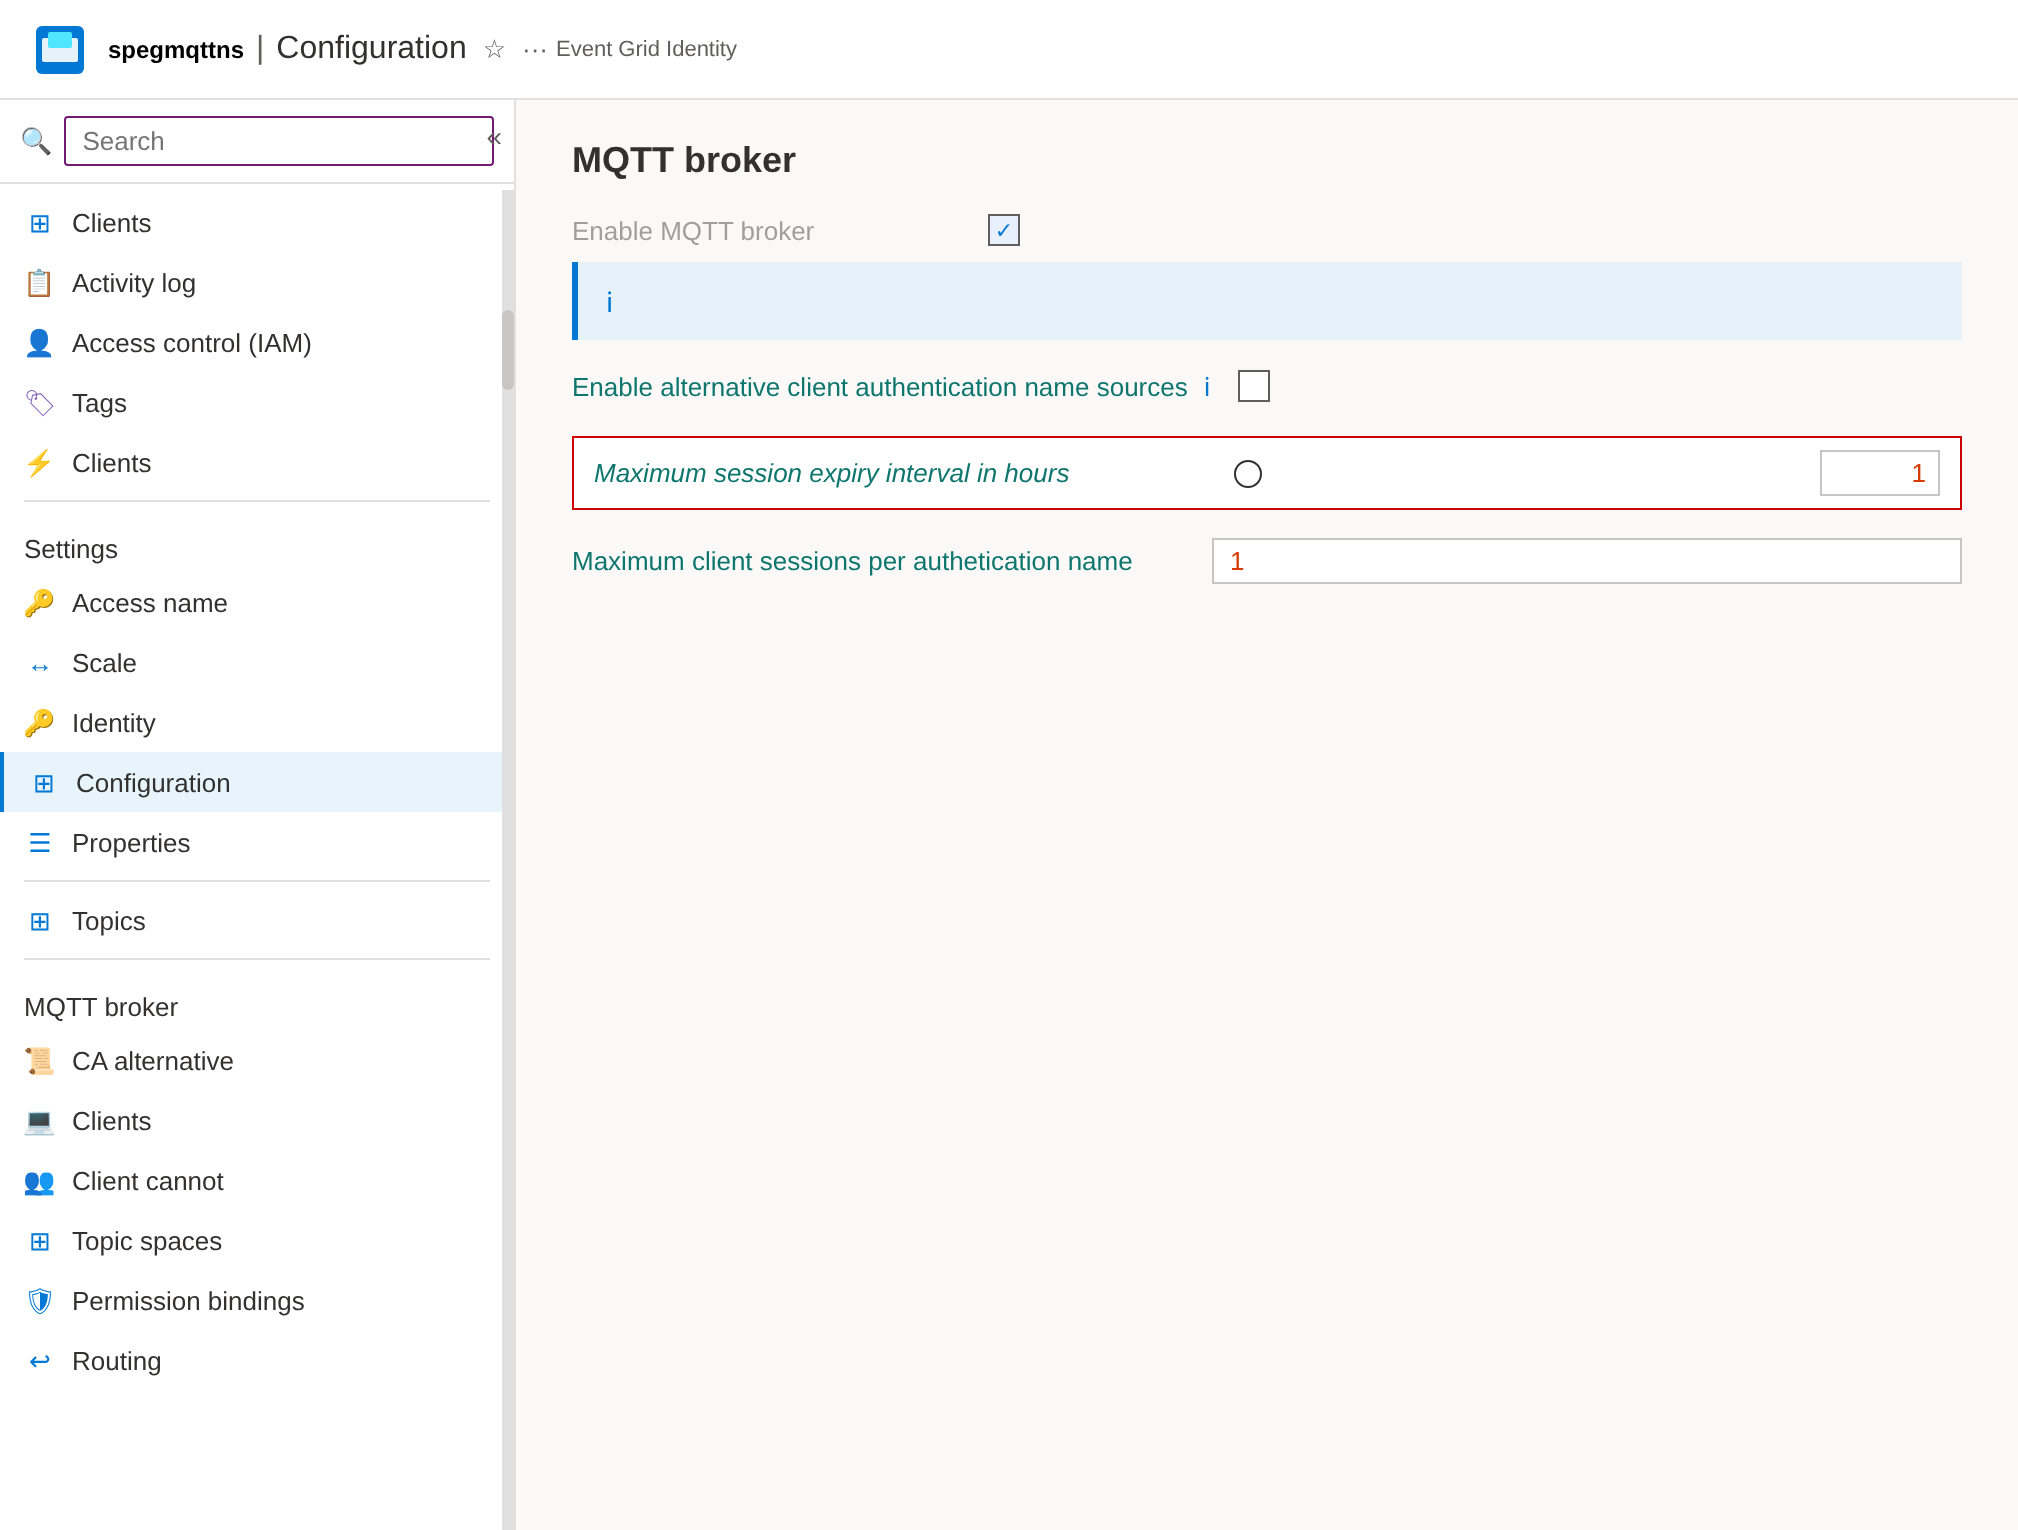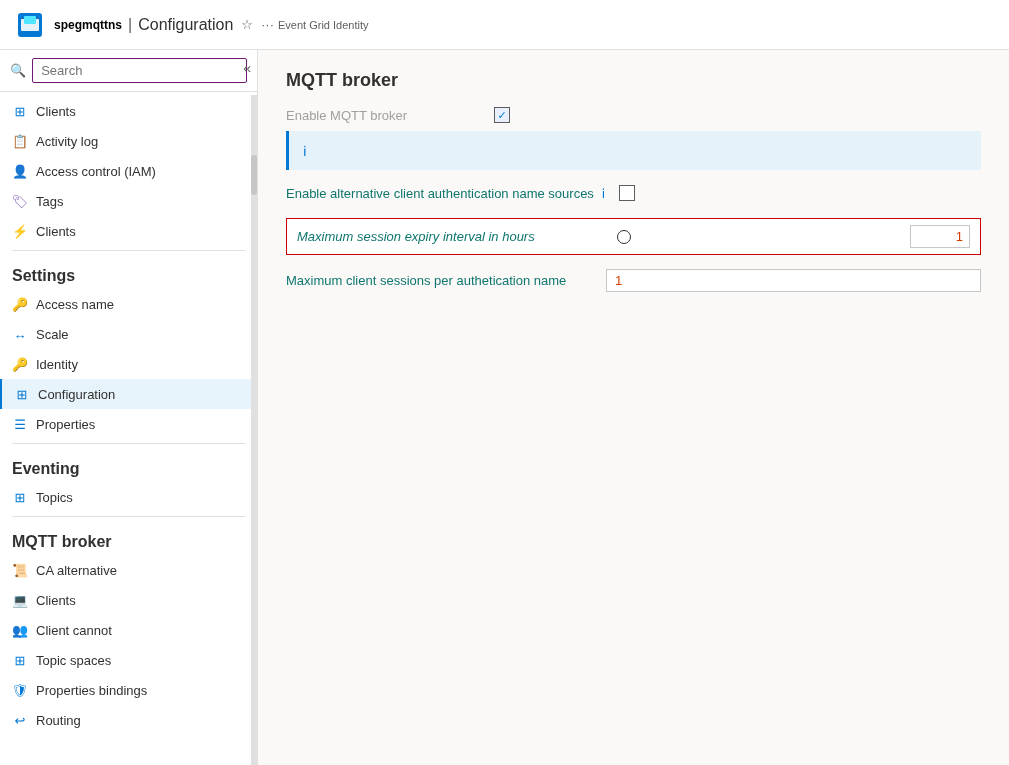--- a/index.html
+++ b/index.html
@@ -119,22 +119,22 @@
       color: #323130;
       gap: 8px;
       text-decoration: none;
     }
     .nav-item.active { background: #e8f4fc; border-left: 2px solid #0078d4; }
     .nav-item .icon { width: 16px; height: 16px; flex-shrink: 0; display: flex; align-items: center; justify-content: center; }
     .nav-item .label { font-size: 13px; }
 
     .section-header {
       padding: 12px 12px 4px 12px;
-      font-size: 16px;
-      font-weight: 700;
+      font-size: 13px;
+      font-weight: 400;
       color: #323130;
       text-transform: none;
     }
     .section-divider {
       border: none;
       border-top: 1px solid #e0e0e0;
       margin: 4px 12px;
     }
 
     
@@ -299,21 +299,20 @@
       <div class="nav-item active">
         <span class="icon" style="color:#0078d4;">⊞</span>
         <span class="label">Configuration</span>
       </div>
       <div class="nav-item">
         <span class="icon" style="color:#0078d4;">☰</span>
         <span class="label">Properties</span>
       </div>
 
       <hr class="section-divider">
-      <div class="section-header">Eventing</div>
 
       <div class="nav-item">
         <span class="icon" style="color:#0078d4;">⊞</span>
         <span class="label">Topics</span>
       </div>
 
       <hr class="section-divider">
       <div class="section-header">MQTT broker</div>
 
       <div class="nav-item">
@@ -327,21 +326,21 @@
       <div class="nav-item">
         <span class="icon" style="color:#0078d4;">👥</span>
         <span class="label">Client cannot</span>
       </div>
       <div class="nav-item">
         <span class="icon" style="color:#0078d4;">⊞</span>
         <span class="label">Topic spaces</span>
       </div>
       <div class="nav-item">
         <span class="icon" style="color:#0078d4;">🛡</span>
-        <span class="label">Properties bindings</span>
+        <span class="label">Permission bindings</span>
       </div>
       <div class="nav-item">
         <span class="icon" style="color:#0078d4;">↩</span>
         <span class="label">Routing</span>
       </div>
 
     </div>
   </div>
 
   <div class="content">

